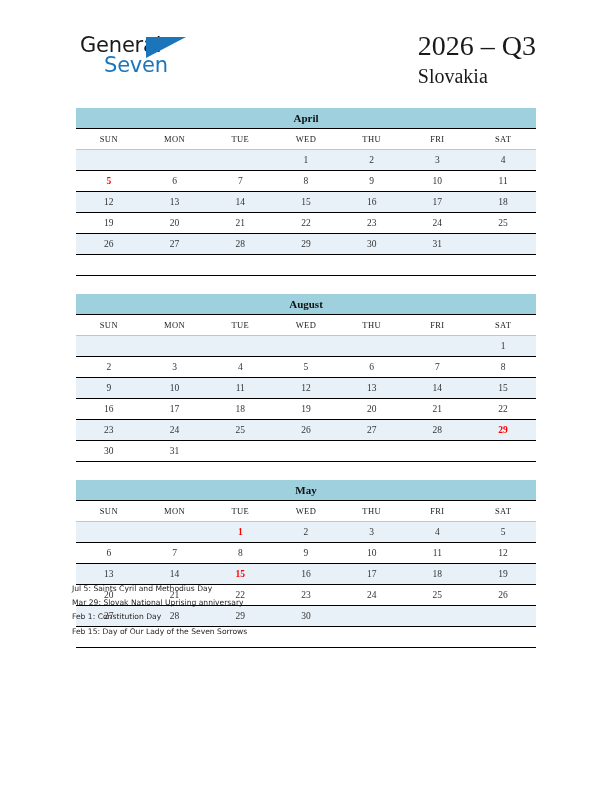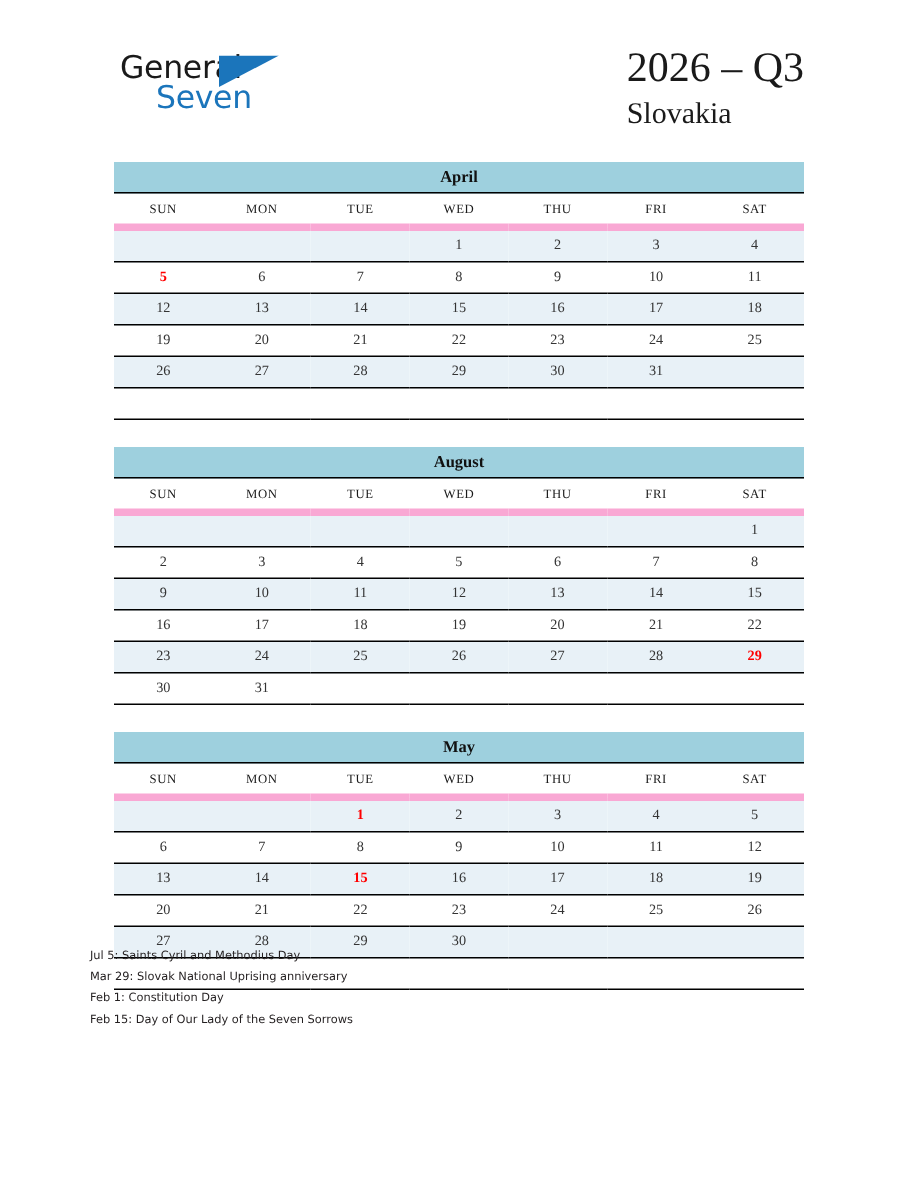--- a/index.html
+++ b/index.html
@@ -112,21 +112,21 @@
     border-collapse: collapse;
     table-layout: fixed;
   }
   table.cal th {
     height: 18px;
     font-family: "Liberation Serif", serif;
     font-weight: normal;
     font-size: 8.5px;
     color: #1a1a1a;
     text-align: center;
-    border-bottom: 5px solid #f9a8d4;
+    border-bottom: 1px solid #f9a8d4;
     letter-spacing: 0.4px;
   }
   table.cal td {
     height: 18px;
     font-family: "Liberation Serif", serif;
     font-size: 9.5px;
     color: #333333;
     text-align: center;
     border-bottom: 1px solid #000000;
     vertical-align: middle;
@@ -135,24 +135,23 @@
     background: #e8f1f7;
   }
   table.cal td.holiday {
     color: #ff0000;
     font-weight: bold;
   }
 
   
   .legend {
     position: absolute;
-    left: 60px;
+    left: 72px;
     top: 582px;
     width: 420px;
-    margin-top: 48px;
   }
   .legend-row {
     font-family: "DejaVu Sans", sans-serif;
     font-size: 7.6px;
     line-height: 14.2px;
     color: #231f20;
     white-space: nowrap;
   }
 </style>
 </head>

